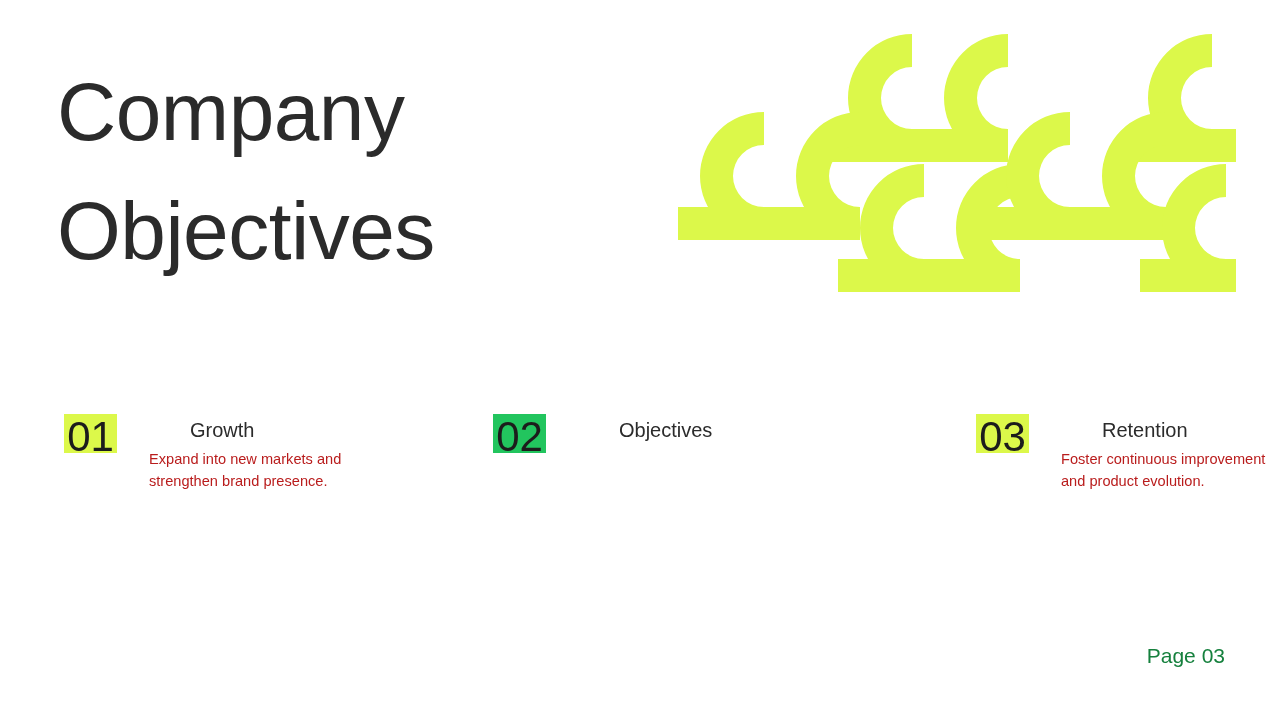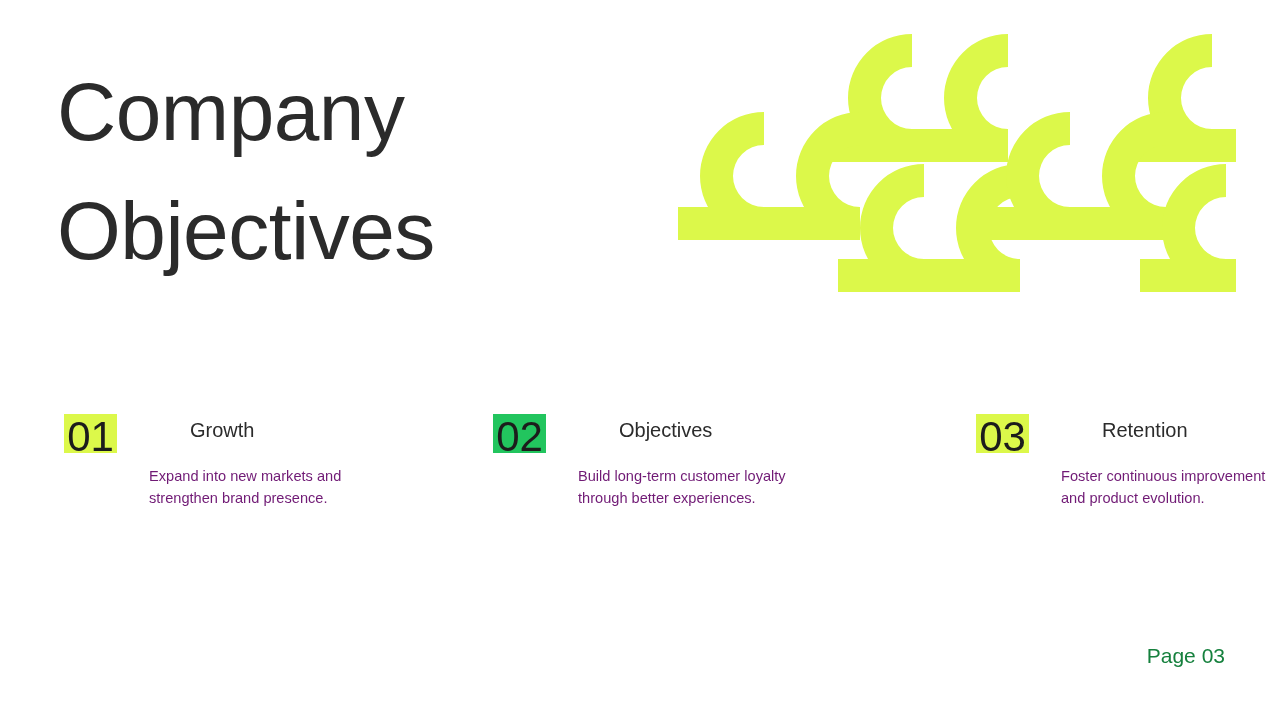--- a/index.html
+++ b/index.html
@@ -85,23 +85,23 @@
     font-weight:400;
     color:#2b2b2b;
     line-height:26px;
     margin-top:3px;
     white-space:nowrap;
     margin-left:41px;
   }
   .obj-desc {
     font-size:14.6px;
     font-weight:400;
-    color:#701a75;
+    color:#b91c1c;
     line-height:22.4px;
-    margin-top:22px;
+    margin-top:5px;
   }
 
   
   .page-number {
     position:absolute;
     right:55px; bottom:51px;
     font-size:21px;
     font-weight:400;
     color:#15803d;
     line-height:26px;
@@ -163,21 +163,20 @@
         <div class="obj-desc">Expand into new markets and strengthen brand presence.</div>
       </div>
     </div>
 
     <div class="obj obj-2">
       <div class="badge" style="background: #22c55e;">
         <span class="badge-num">02</span>
       </div>
       <div class="obj-text">
         <div class="obj-title">Objectives</div>
-        <div class="obj-desc">Build long-term customer loyalty through better experiences.</div>
       </div>
     </div>
 
     <div class="obj obj-3">
       <div class="badge" style="background: rgb(220, 248, 74);">
         <span class="badge-num">03</span>
       </div>
       <div class="obj-text">
         <div class="obj-title">Retention</div>
         <div class="obj-desc">Foster continuous improvement and product evolution.</div>

